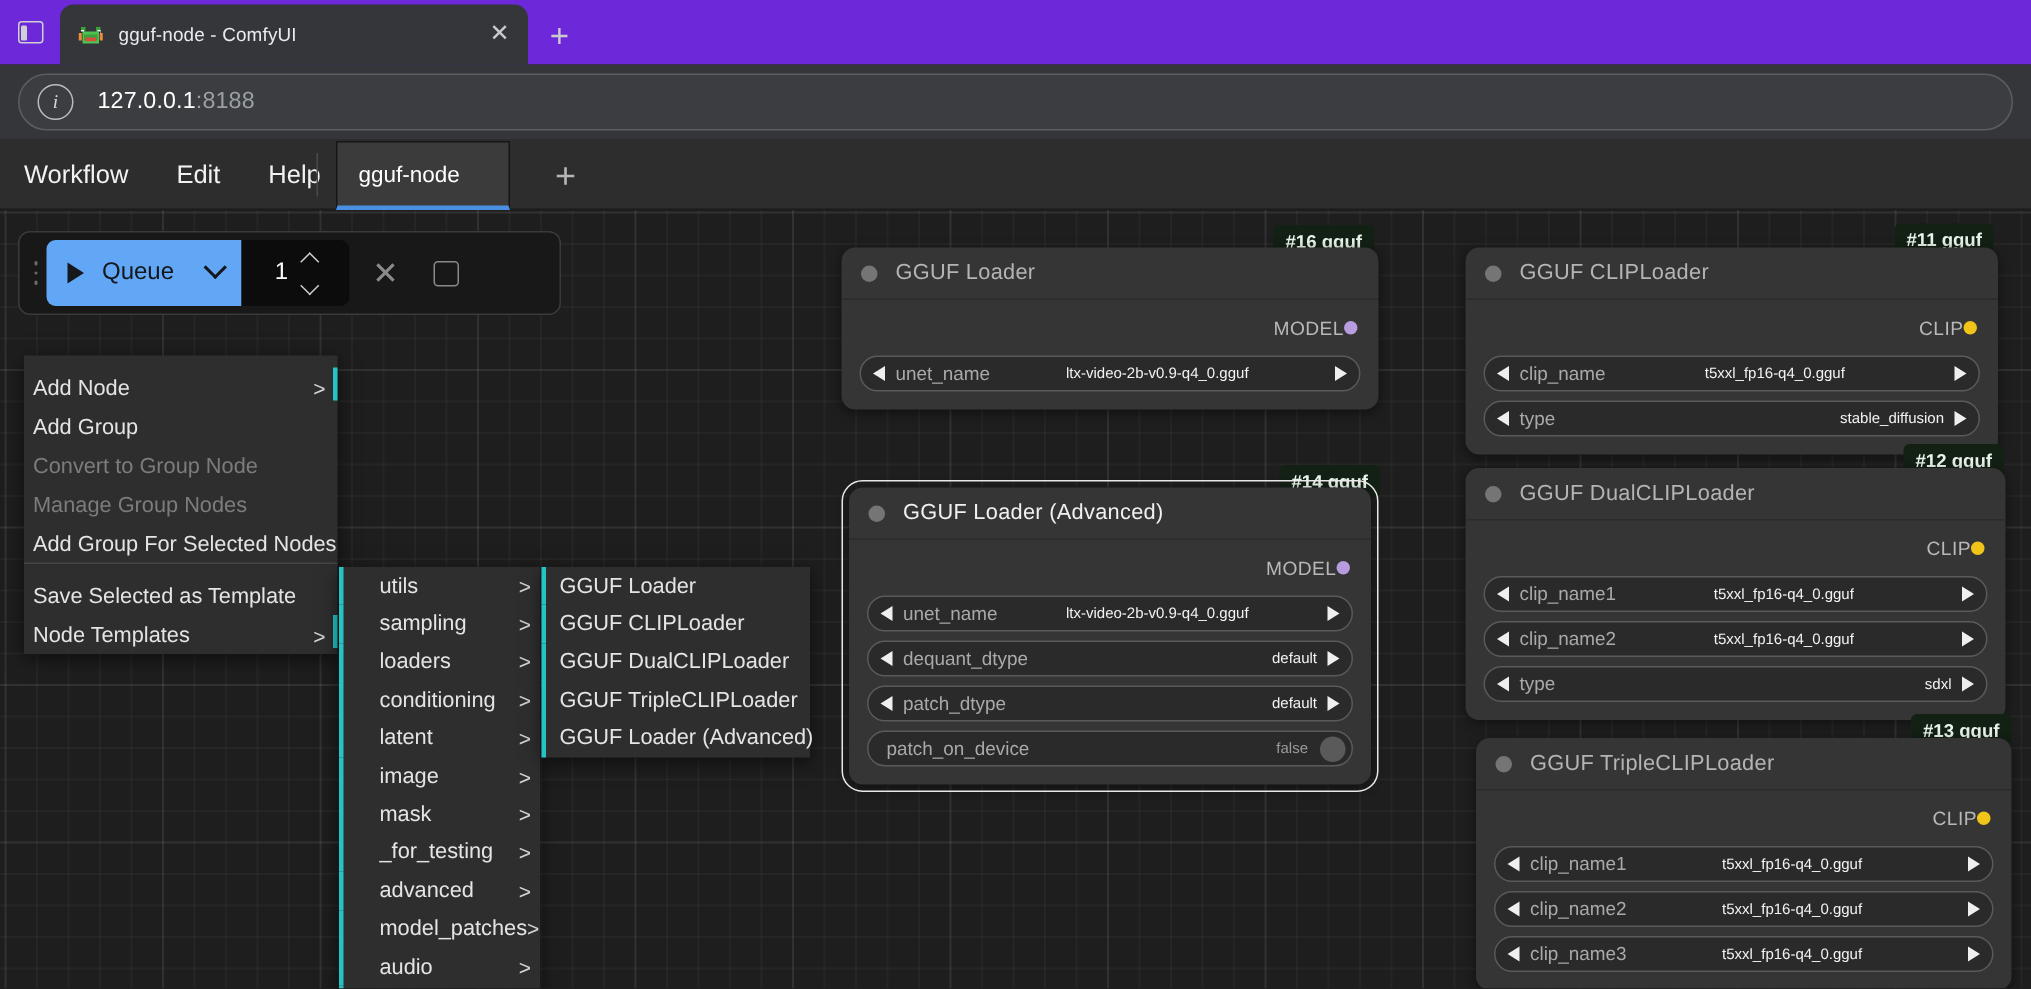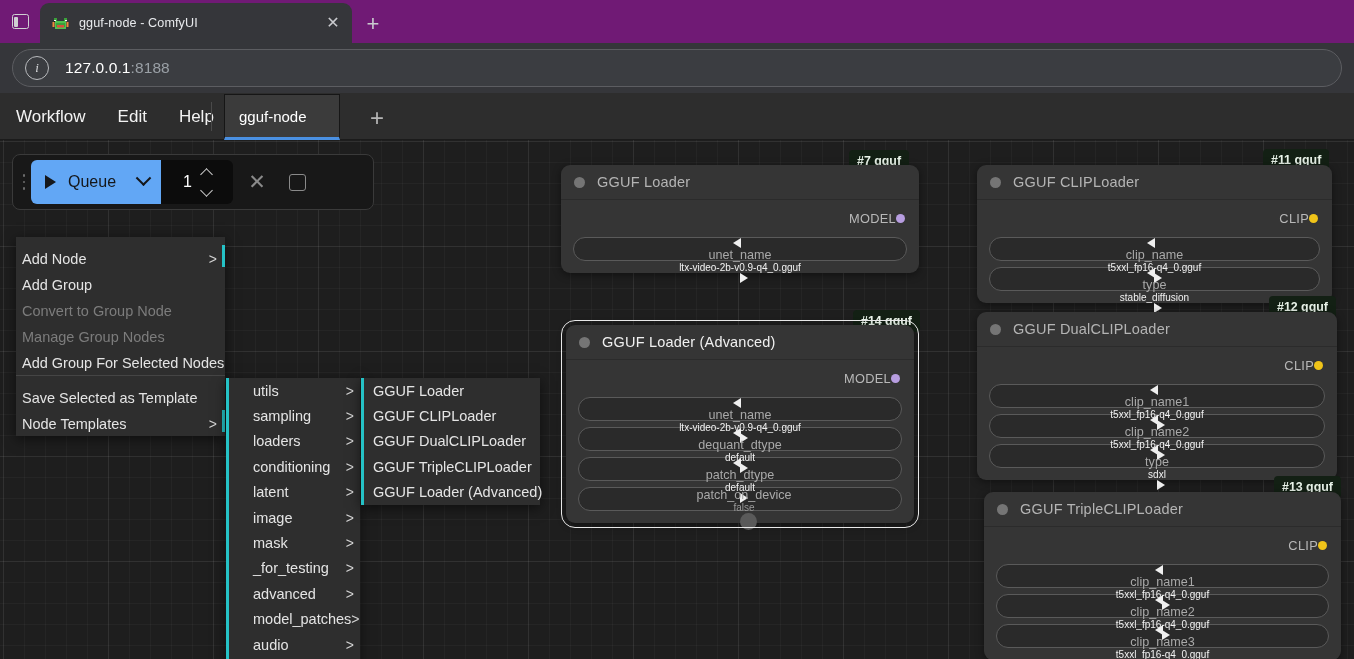--- a/index.html
+++ b/index.html
@@ -8,21 +8,21 @@
     background: #202020;
     font-family: "Liberation Sans", sans-serif;
     overflow: hidden;
     -webkit-font-smoothing: antialiased;
   }
   .app { position: relative; width: 1354px; height: 659px; }
 
   
   .browser-tabstrip {
     position: absolute; left: 0; top: 0; width: 1354px; height: 43px;
-    background: #701a75;
+    background: #6d28d9;
   }
   .sidebar-toggle {
     position: absolute; left: 6px; top: 8px; width: 28px; height: 27px;
     display: flex; align-items: center; justify-content: center;
     border-radius: 4px; cursor: pointer;
   }
   .sidebar-toggle .sb-box {
     width: 17px; height: 15px; border: 1.7px solid #cfd0d2; border-radius: 2.5px;
     position: relative;
   }
@@ -221,21 +221,21 @@
   .node-body { padding: 6px 12px 12px 12px; }
   .node-out {
     height: 25px; display: flex; align-items: center; justify-content: flex-end;
     padding-right: 2px; gap: 0;
   }
   .out-label { font-size: 12.8px; color: #b8b8b8; letter-spacing: .3px; }
   .out-dot { width: 9px; height: 9px; border-radius: 50%; display: block; }
   .widget {
     height: 24px; margin-top: 6px; background: #2a2a2a;
     border: 1px solid #5a5a5a; border-radius: 12px;
-    display: flex; align-items: center; padding: 0 8px; cursor: pointer; flex-direction: column;
+    display: flex; align-items: center; padding: 0 8px; cursor: pointer;
   }
   .w-arrow-l {
     width: 0; height: 0; border-right: 8px solid #efefef;
     border-top: 5px solid transparent; border-bottom: 5px solid transparent;
     flex: 0 0 8px; margin-right: 7px;
   }
   .w-arrow-r {
     width: 0; height: 0; border-left: 8px solid #efefef;
     border-top: 5px solid transparent; border-bottom: 5px solid transparent;
     flex: 0 0 8px; margin-left: 7px;
@@ -335,21 +335,21 @@
         </span>
       </div>
       <div class="tb-x">✕</div>
       <div class="tb-sq">
           <i></i>
         </div>
     </div>
 
     <div>
 
-      <div class="node-badge" style="left:849px; top:10px;">#7 gguf</div>
+      <div class="node-badge" style="left:849px; top:10px;">#16 gguf</div>
       <div class="node" style="left:561px; top:25px; width:358px;">
         <div class="node-title">
           <span class="node-dot"></span>
           <span class="node-title-text">GGUF Loader</span>
         </div>
         <div class="node-body">
           <div class="node-out">
             <span class="out-label">MODEL</span>
             <span class="out-dot" style="background:#b79de0"></span>
           </div>

